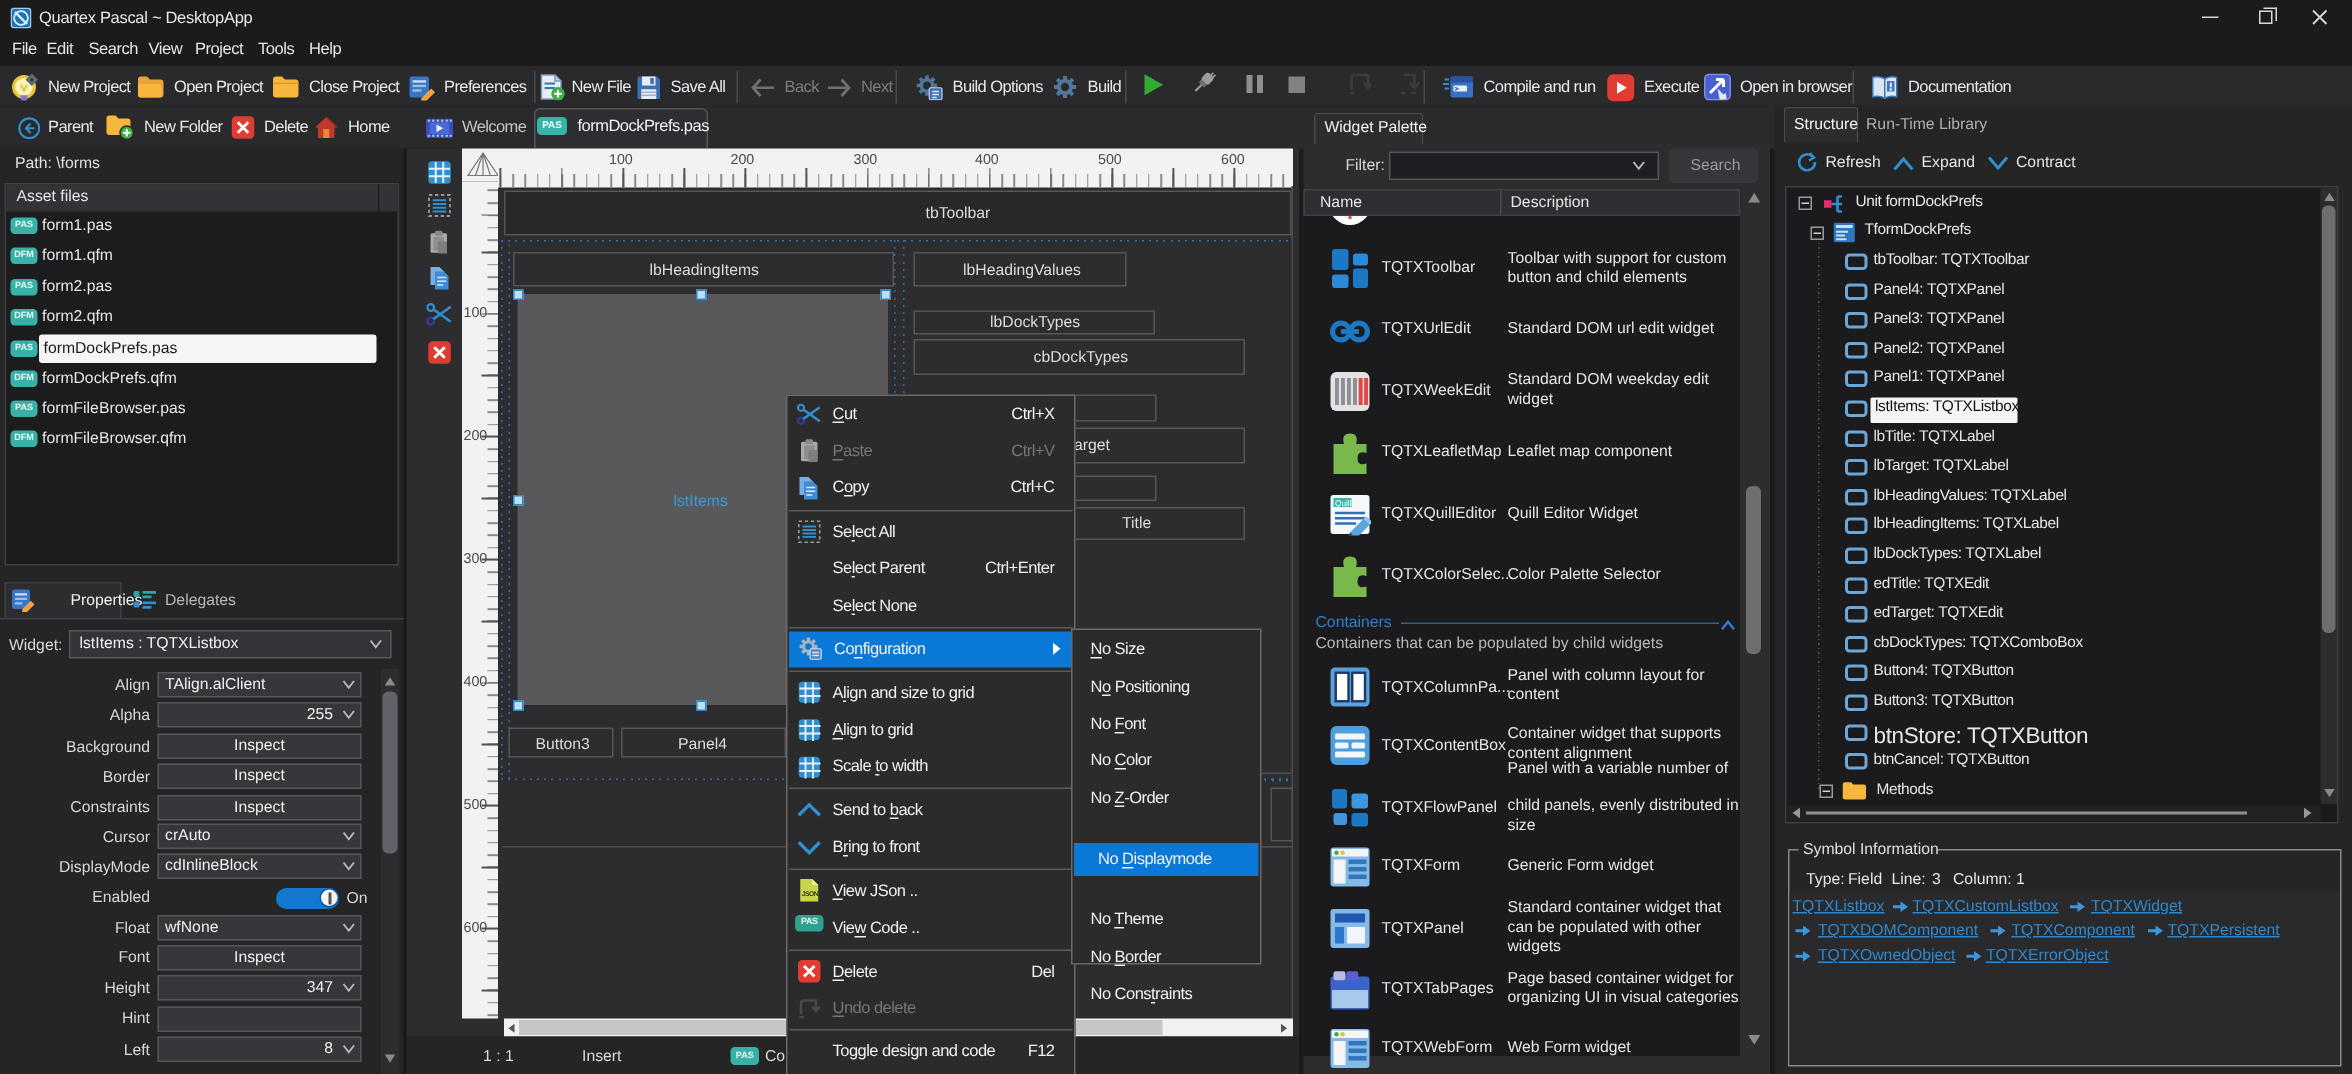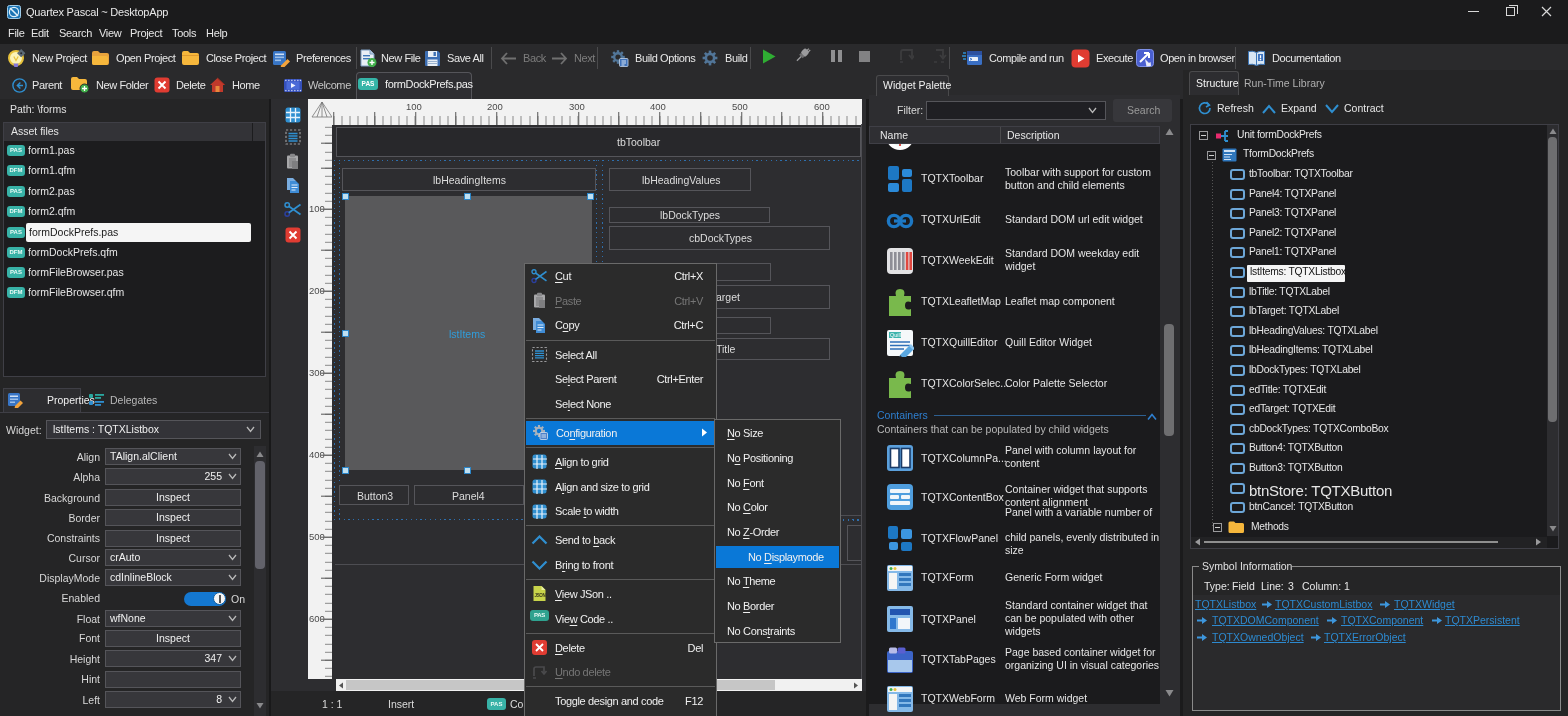--- a/index.html
+++ b/index.html
@@ -496,21 +496,21 @@
 <div class="txt" style="left:642px;top:174px;font-size:10.5px;color:#dcdcdc;">lbHeadingValues</div>
 <div class="a" style="left:609px;top:207px;width:161px;height:16px;border:1px solid #55555a;"></div>
 <div class="txt" style="left:660px;top:209px;font-size:10.5px;color:#dcdcdc;">lbDockTypes</div>
 <div class="a" style="left:609px;top:226px;width:221px;height:24px;border:1px solid #55555a;"></div>
 <div class="txt" style="left:689px;top:232px;font-size:10.5px;color:#dcdcdc;">cbDockTypes</div>
 <div class="a" style="left:700px;top:263px;width:71px;height:18px;border:1px solid #55555a;"></div>
 <div class="a" style="left:700px;top:285px;width:130px;height:24px;border:1px solid #55555a;"></div>
 <div class="txt" style="left:716px;top:291px;font-size:10.5px;color:#dcdcdc;">arget</div>
 <div class="a" style="left:700px;top:317px;width:71px;height:17px;border:1px solid #55555a;"></div>
 <div class="a" style="left:700px;top:338px;width:130px;height:22px;border:1px solid #55555a;"></div>
-<div class="txt" style="left:716px;top:343px;font-size:10.5px;color:#dcdcdc;">Title</div>
+<div class="txt" style="left:716px;top:343px;font-size:10.5px;color:#dcdcdc;padding-left:32px;">Title</div>
 
 <div class="a" style="left:843px;top:519px;width:19px;height:2px;background:repeating-linear-gradient(to right,#2d6fae 0 1.3px,transparent 1.3px 4.8px);"></div>
 <div class="a" style="left:841px;top:515px;width:20px;height:1px;background:#4d4d52;"></div>
 <div class="a" style="left:847px;top:525px;width:15px;height:36px;border:1px solid #55555a;"></div>
 <div class="a" style="left:841px;top:564px;width:20px;height:1px;background:#4d4d52;"></div>
 <div class="a" style="left:861px;top:124px;width:1px;height:555px;background:#4d4d52;"></div>
 
 <div class="a" style="left:336px;top:679px;width:526px;height:12px;background:#f1f1f1;"></div>
 <svg class="a" style="left:338px;top:682px;" width="6" height="7" viewBox="0 0 6 7">
     <path d="M5 0.5 L1 3.5 L5 6.5 Z" fill="#555"></path>
@@ -926,30 +926,30 @@
       </svg>
     </div>
   <div class="msep"></div>
   <div class="mitem">
       <svg class="mico" viewBox="0 0 17 17">
         <rect x="1.5" y="1.5" width="14" height="14" rx="2.5" fill="#2f8fd0"></rect>
         <g stroke="#e8f2fa" stroke-width="1.2">
           <path d="M6 2 L6 16 M11 2 L11 16 M2 6 L16 6 M2 11 L16 11"></path>
         </g>
       </svg>
-      <span><span class="u">A</span>lign to grid</span>
+      <span>A<span class="u">l</span>ign and size to grid</span>
     </div>
   <div class="mitem">
       <svg class="mico" viewBox="0 0 17 17">
         <rect x="1.5" y="1.5" width="14" height="14" rx="2.5" fill="#2f8fd0"></rect>
         <g stroke="#e8f2fa" stroke-width="1.2">
           <path d="M6 2 L6 16 M11 2 L11 16 M2 6 L16 6 M2 11 L16 11"></path>
         </g>
       </svg>
-      <span>A<span class="u">l</span>ign and size to grid</span>
+      <span><span class="u">A</span>lign to grid</span>
     </div>
   <div class="mitem">
       <svg class="mico" viewBox="0 0 17 17">
         <rect x="1.5" y="1.5" width="14" height="14" rx="2.5" fill="#2f8fd0"></rect>
         <g stroke="#e8f2fa" stroke-width="1.2">
           <path d="M6 2 L6 16 M11 2 L11 16 M2 6 L16 6 M2 11 L16 11"></path>
         </g>
       </svg>
       <span>Scale <span class="u">t</span>o width</span>
     </div>
@@ -1012,21 +1012,21 @@
     </div>
   <div class="smi">
       <span>No <span class="u">F</span>ont</span>
     </div>
   <div class="smi">
       <span>No <span class="u">C</span>olor</span>
     </div>
   <div class="smi">
       <span>No <span class="u">Z</span>-Order</span>
     </div>
-  <div class="smi" style="background:linear-gradient(#0a78d7,#0a78d7) center / 100% 22px no-repeat;margin:0 1px;padding-left:32px;">
+  <div class="smi" style="background:linear-gradient(#0a78d7,#0a78d7) center / 100% 22px no-repeat;margin:16px 1px;padding-left:16px;">
       <span>No <span class="u">D</span>isplaymode</span>
     </div>
   <div class="smi">
       <span>No <span class="u">T</span>heme</span>
     </div>
   <div class="smi">
       <span>No <span class="u">B</span>order</span>
     </div>
   <div class="smi">
       <span>No Cons<span class="u">t</span>raints</span>

